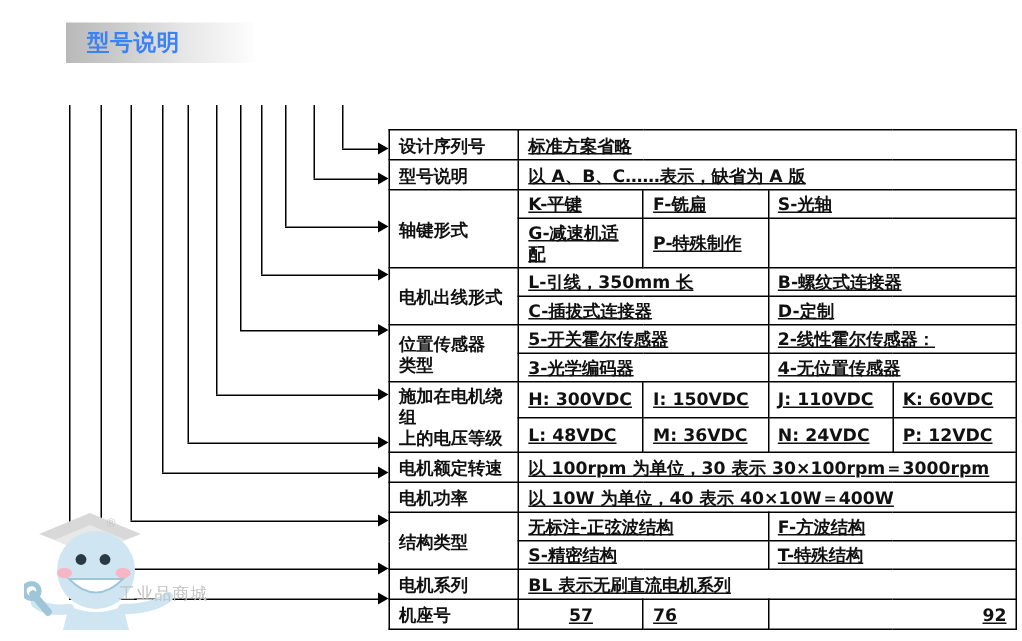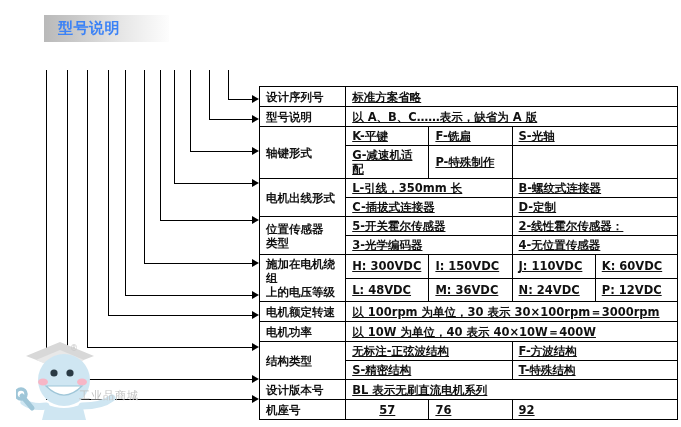--- a/index.html
+++ b/index.html
@@ -333,27 +333,27 @@
         <td class="label-cell" rowspan="2">结构类型</td>
         <td class="val" colspan="2">无标注-正弦波结构</td>
         <td class="val" colspan="2">F-方波结构</td>
       </tr>
       <tr class="r2">
         <td class="val" colspan="2">S-精密结构</td>
         <td class="val" colspan="2">T-特殊结构</td>
       </tr>
 
       <tr class="r1">
-        <td class="label-cell">设计版本号</td>
+        <td class="label-cell">电机系列</td>
         <td class="val" colspan="4">BL 表示无刷直流电机系列</td>
       </tr>
 
       <tr class="r1">
         <td class="label-cell">机座号</td>
         <td class="val" style="text-align:center">57</td>
         <td class="val" style="text-align:left">76</td>
-        <td class="val" colspan="2" style="text-align:left">92</td>
+        <td class="val" colspan="2" style="text-align:right">92</td>
       </tr>
 
     </tbody>
   </table>
 
 </div>
 
 </body></html>

